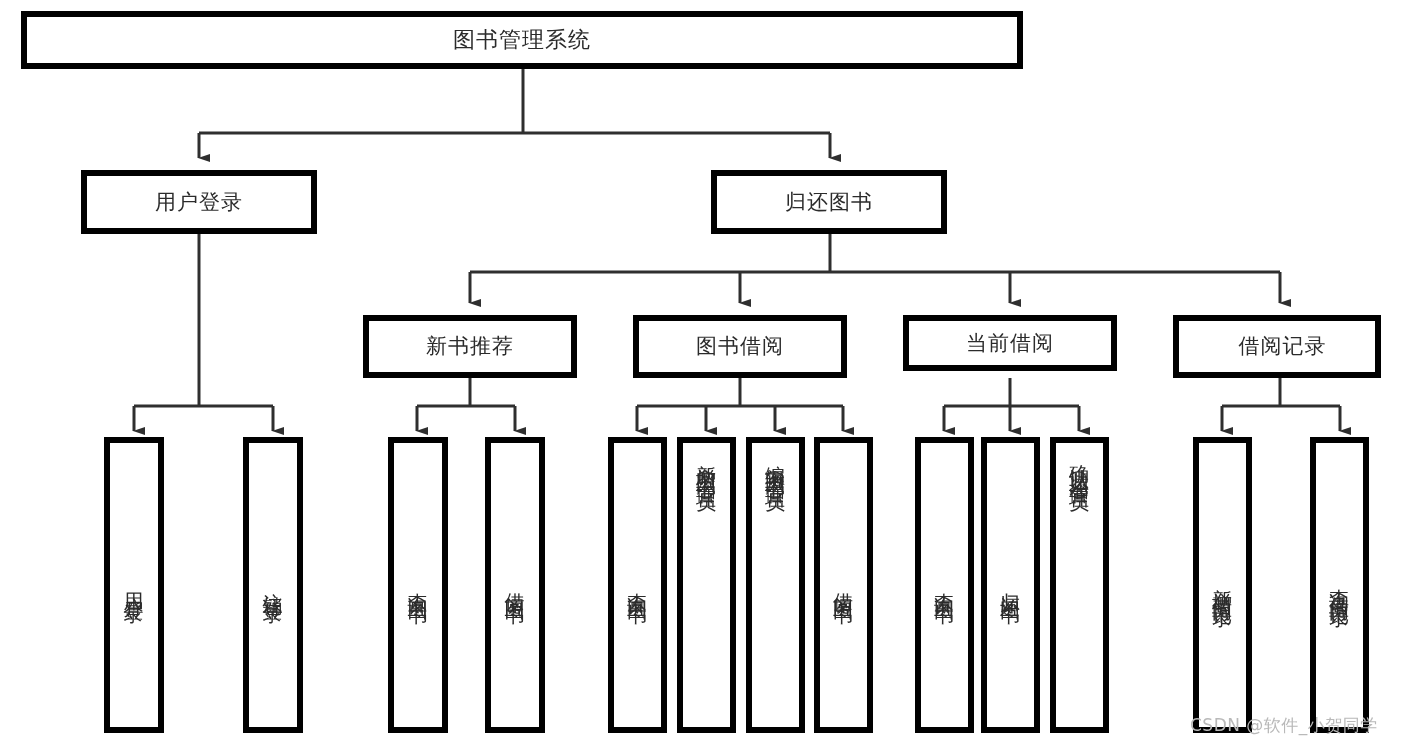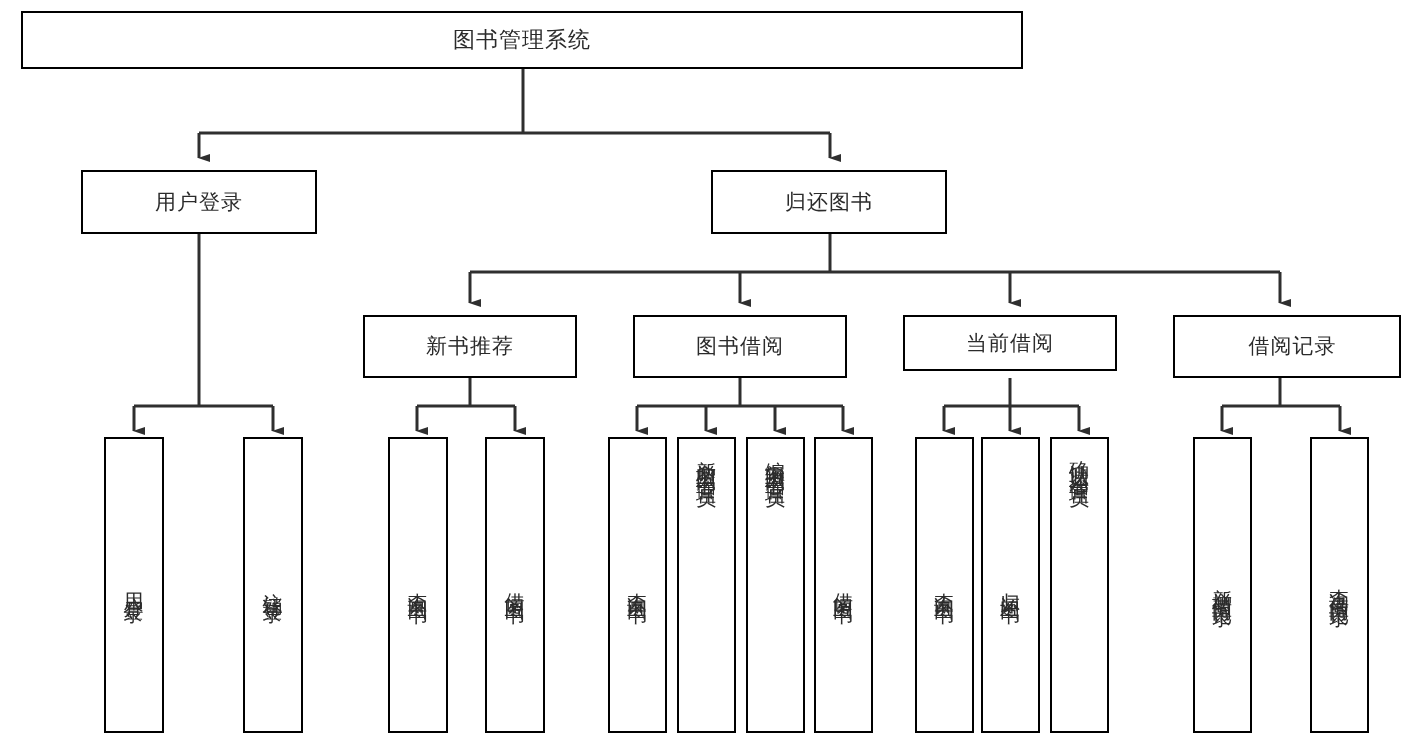--- a/index.html
+++ b/index.html
@@ -21,21 +21,21 @@
     position: absolute;
     left: 0;
     top: 0;
     width: 1405px;
     height: 747px;
     pointer-events: none;
   }
   .node {
     position: absolute;
     box-sizing: border-box;
-    border: 2px solid #000000;
+    border: 6px solid #000000;
     background: #ffffff;
     display: flex;
     align-items: center;
     justify-content: center;
     color: #2b2b2b;
   }
   .node .label {
     display: block;
     text-align: center;
     line-height: 1.05;
@@ -144,21 +144,21 @@
 
   <div class="node h" style="left:363px; top:315px; width:214px; height:63px;">
     <span class="label">新书推荐</span>
   </div>
   <div class="node h" style="left:633px; top:315px; width:214px; height:63px;">
     <span class="label">图书借阅</span>
   </div>
   <div class="node h" style="left:903px; top:315px; width:214px; height:56px;">
     <span class="label">当前借阅</span>
   </div>
-  <div class="node h" style="left:1173px; top:315px; width:228px; height:63px;padding-left:11px;">
+  <div class="node h" style="left:1173px; top:315px; width:208px; height:63px;padding-left:11px;">
     <span class="label">借阅记录</span>
   </div>
 
   <div class="node v center" style="left:104px; top:437px; width:60px; height:296px;">
     <span class="label">用户登录</span>
   </div>
   <div class="node v center" style="left:243px; top:437px; width:60px; height:296px;">
     <span class="label">注销登录</span>
   </div>
 
@@ -192,14 +192,15 @@
     <span class="label">确认归还（管理员）</span>
   </div>
 
   <div class="node v center" style="left:1193px; top:437px; width:59px; height:296px;">
     <span class="label">新增借阅记录</span>
   </div>
   <div class="node v center" style="left:1310px; top:437px; width:59px; height:296px;">
     <span class="label">查询借阅记录</span>
   </div>
 
+  <div class="watermark" style="left:1190px; top:714px;">CSDN @软件_小贺同学</div>
 
 </div>
 
 </body></html>

